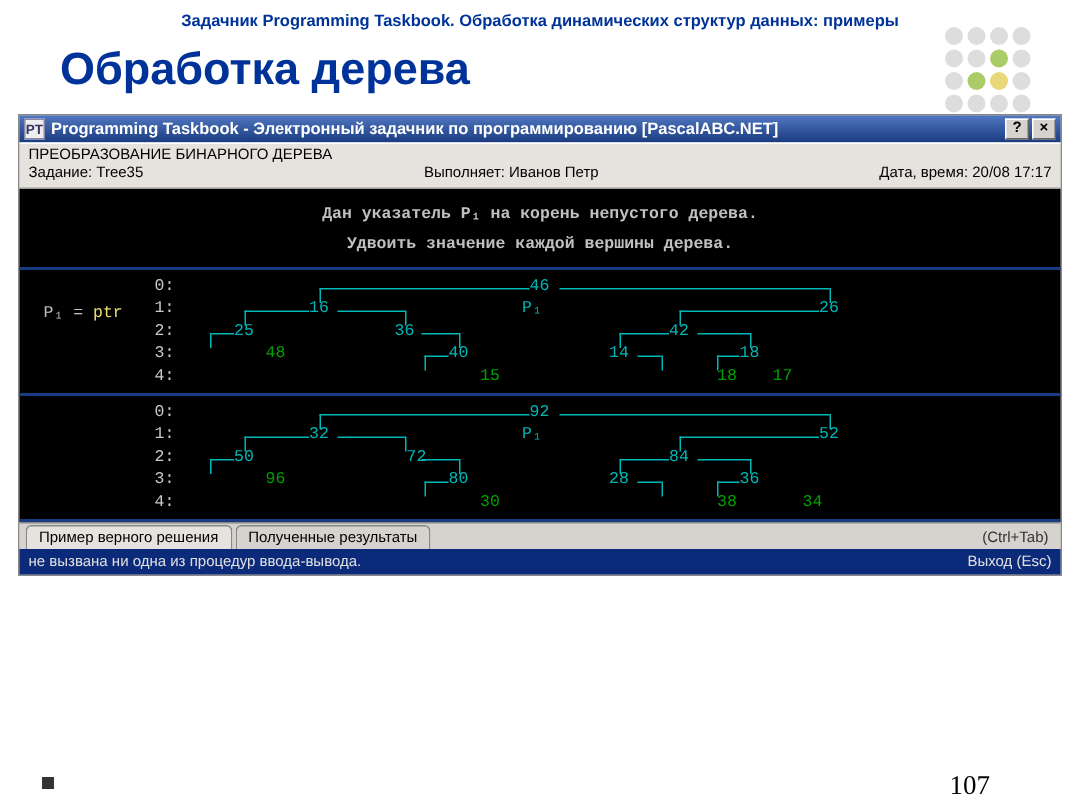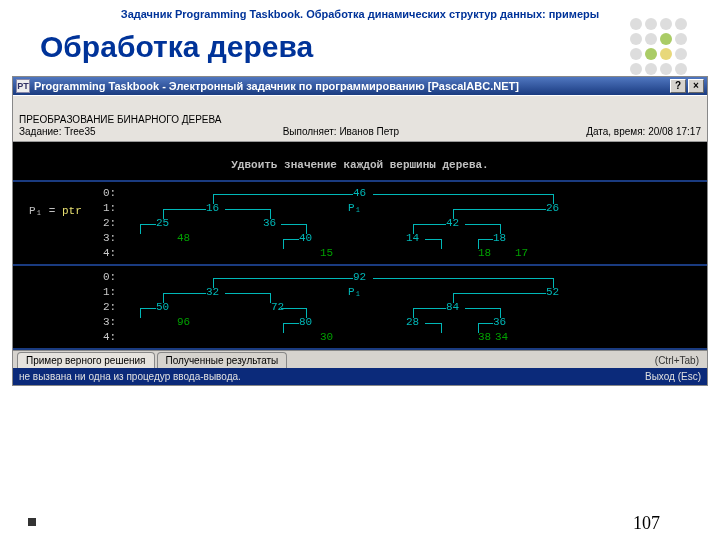--- a/index.html
+++ b/index.html
@@ -62,21 +62,21 @@
   .titlebar .btns { margin-left:auto; display:flex; gap:2px; }
   .titlebar .btns span {
     width:16px; height:14px; background:#d6d3ce; border:1px solid #fff;
     border-right-color:#666; border-bottom-color:#666;
     font-size:10px; text-align:center; line-height:12px; color:#000;
   }
   .meta {
     background:#e6e3de;
     border-top:1px solid #fff;
     border-bottom:1px solid #999;
-    padding:18px 6px 4px 6px;
+    padding:2px 6px 4px 6px;
     font-size:10px;
     color:#000;
   }
   .meta .row1 { font-weight: normal; }
   .meta .row2 { display:flex; justify-content:space-between; margin-top:1px; }
   .term {
     background:#000;
     font-family: "Courier New", monospace;
     font-size:11px;
     line-height:14px;
@@ -203,20 +203,21 @@
     <div class="row1">ПРЕОБРАЗОВАНИЕ БИНАРНОГО ДЕРЕВА</div>
     <div class="row2">
       <span>Задание: Tree35</span>
       <span>Выполняет: Иванов Петр</span>
       <span>Дата, время: 20/08 17:17</span>
     </div>
   </div>
 
   <div class="term">
     <div class="instr">
+      <div>Дан указатель P₁ на корень непустого дерева.</div>
       <div style="height:6px"></div>
       <div>Удвоить значение каждой вершины дерева.</div>
     </div>
 
     <div class="tree-block">
       <div class="p1lab">
         <span>P₁ = </span><span class="ptr">ptr</span>
       </div>
       <div class="lvl" style="top:4px">0:</div>
       <div class="lvl" style="top:19px">1:</div>
@@ -309,21 +310,21 @@
       <div class="node" style="left:480px;top:49px">36</div>
       <div class="hline" style="left:270px;top:57px;width:16px"></div>
       <div class="vline" style="left:270px;top:57px;height:10px"></div>
       <div class="hline" style="left:412px;top:57px;width:16px"></div>
       <div class="vline" style="left:428px;top:57px;height:10px"></div>
       <div class="hline" style="left:465px;top:57px;width:15px"></div>
       <div class="vline" style="left:465px;top:57px;height:10px"></div>
 
       <div class="node gr" style="left:263px;top:64px">30</div>
       <div class="node gr" style="left:421px;top:64px">38</div>
-      <div class="node gr" style="left:438px;top:64px">34</div>
+      <div class="node gr" style="left:478px;top:64px">34</div>
     </div>
   </div>
 
   <div class="tabs">
     <div class="tab active">Пример верного решения</div>
     <div class="tab">Полученные результаты</div>
     <div class="hint">(Ctrl+Tab)</div>
   </div>
 
   <div class="statusbar">

